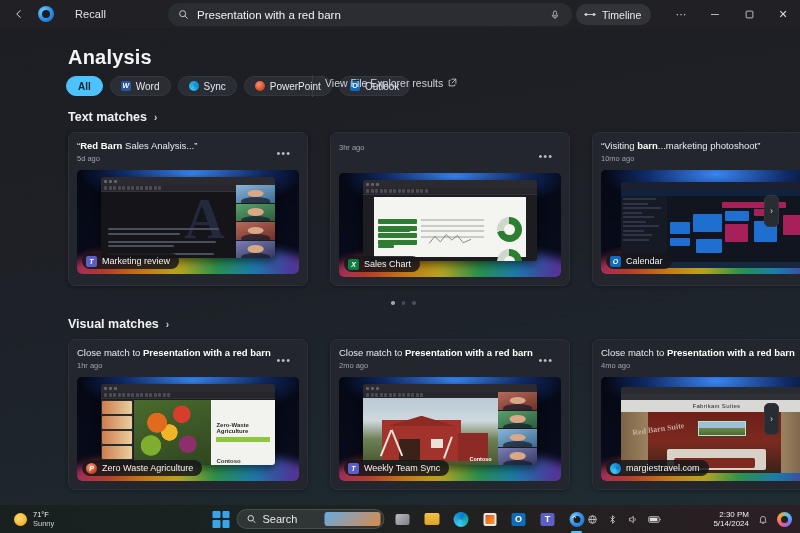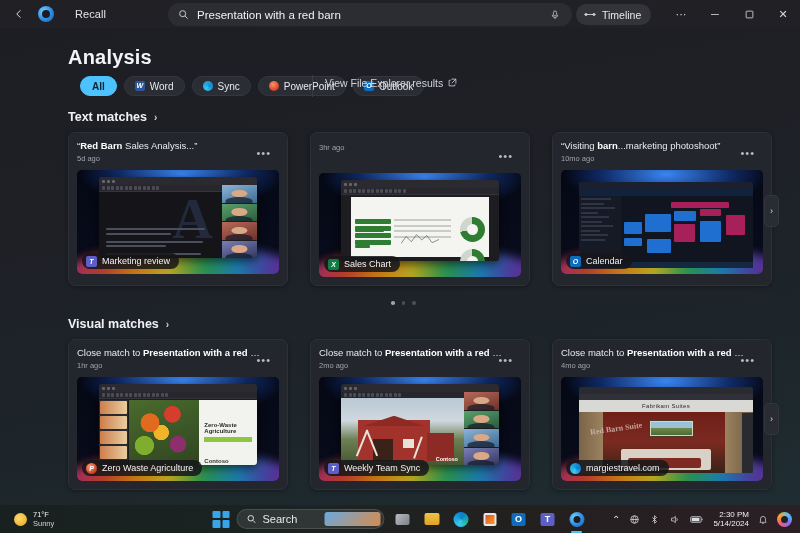--- a/index.html
+++ b/index.html
@@ -59,21 +59,21 @@
     color: #dadade; font-size: 11px;
   }
 
   
   .content { position: absolute; top: 28px; left: 0; width: 800px; height: 477px; }
   .page-title {
     position: absolute; left: 68px; top: 18px;
     font-size: 20px; font-weight: 600; color: #f4f4f7; letter-spacing: .2px;
   }
 
-  .filters { position: absolute; left: 80px; top: 48px; display: flex; align-items: center; gap: 7px; }
+  .filters { position: absolute; left: 66px; top: 48px; display: flex; align-items: center; gap: 7px; }
   .pill {
     height: 20px; border-radius: 10px; display: flex; align-items: center; gap: 5px;
     padding: 0 10px; font-size: 10px; color: #e8e8ee; background: #2b2d34;
     border: 1px solid #35373f;
   }
   .pill.active { background: #4cc2ff; color: #10222e; border-color: #4cc2ff; font-weight: 600; padding: 0 11px; }
   .pill .gi { width: 10px; height: 10px; border-radius: 2px; display:block; }
   .gi.word { background: #2b579a; position: relative; }
   .gi.word:after { content:"W"; position:absolute; inset:0; color:#fff; font-size:7px; text-align:center; line-height:10px; font-weight:700; }
   .gi.edge { border-radius: 50%; background: conic-gradient(from 210deg, #35c1f1, #2aa0d8, #0f8bd6, #35c1f1); }
@@ -88,21 +88,21 @@
 
   .section-head {
     position: absolute; display: flex; align-items: center; gap: 7px;
     font-size: 12.5px; font-weight: 600; color: #f0f0f4;
   }
   .chev { font-size: 10px; color: #cfd2d8; }
 
   
   .row { position: absolute; left: 68px; display: flex; gap: 22px; }
   .card {
-    width: 220px; background: #24262e; border-radius: 7px;
+    width: 240px; background: #24262e; border-radius: 7px;
     border: 1px solid #2e3039; padding: 7px 8px 8px 8px;
     box-shadow: 0 1px 4px rgba(0,0,0,.35);
   }
   .card-title {
     font-size: 9.5px; color: #e8e9ee; line-height: 1.2; white-space: nowrap; overflow: hidden;
     text-overflow: ellipsis; padding-right: 16px;
   }
   .card-title b { font-weight: 700; color: #fff; }
   .card-time { font-size: 7.5px; color: #a0a3ac; margin-top: 3px; }
   .card-dots {
@@ -296,21 +296,21 @@
   .ic-outlook:after { content:"O"; position:absolute; inset:0; color:#fff; font-size:9px; line-height:13px; text-align:center; font-weight:700; }
   .ic-teams { width:14px; height:13px; border-radius:2px; background:#5b5fc7; position:relative; }
   .ic-teams:after { content:"T"; position:absolute; inset:0; color:#fff; font-size:9px; line-height:13px; text-align:center; font-weight:700; }
   .ic-recall { width:15px; height:15px; border-radius:50%;
     background: radial-gradient(circle at 35% 35%, #7fd0ff 0%, #2b8ae0 55%, #1560b0 100%); position:relative; }
   .ic-recall:after { content:""; position:absolute; inset:4px; border-radius:50%; background:#1a1d24; }
   .tray { position: absolute; right: 8px; display: flex; align-items: center; gap: 9px; }
   .tray .ti { color: #dcdde2; font-size: 10px; display:flex; align-items:center; }
   .clock { text-align: right; line-height: 9.5px; color: #eceef1; }
   .clock .c1 { font-size: 8px; }
-  .clock .c2 { font-size: 8px; }
+  .clock .c2 { font-size: 8px; margin-left: 42px; }
   .copilot { width: 15px; height: 15px; border-radius: 50%;
     background: conic-gradient(from 40deg,#4cc2ff,#8a6cf0,#f05a7e,#f5a623,#4cc2ff); position:relative; }
   .copilot:after { content:""; position:absolute; inset:4px; border-radius:50%;
     background: linear-gradient(90deg,#1b2322,#23201f); }
 </style>
 </head>
 <body>
 
 <div id="app">
 

